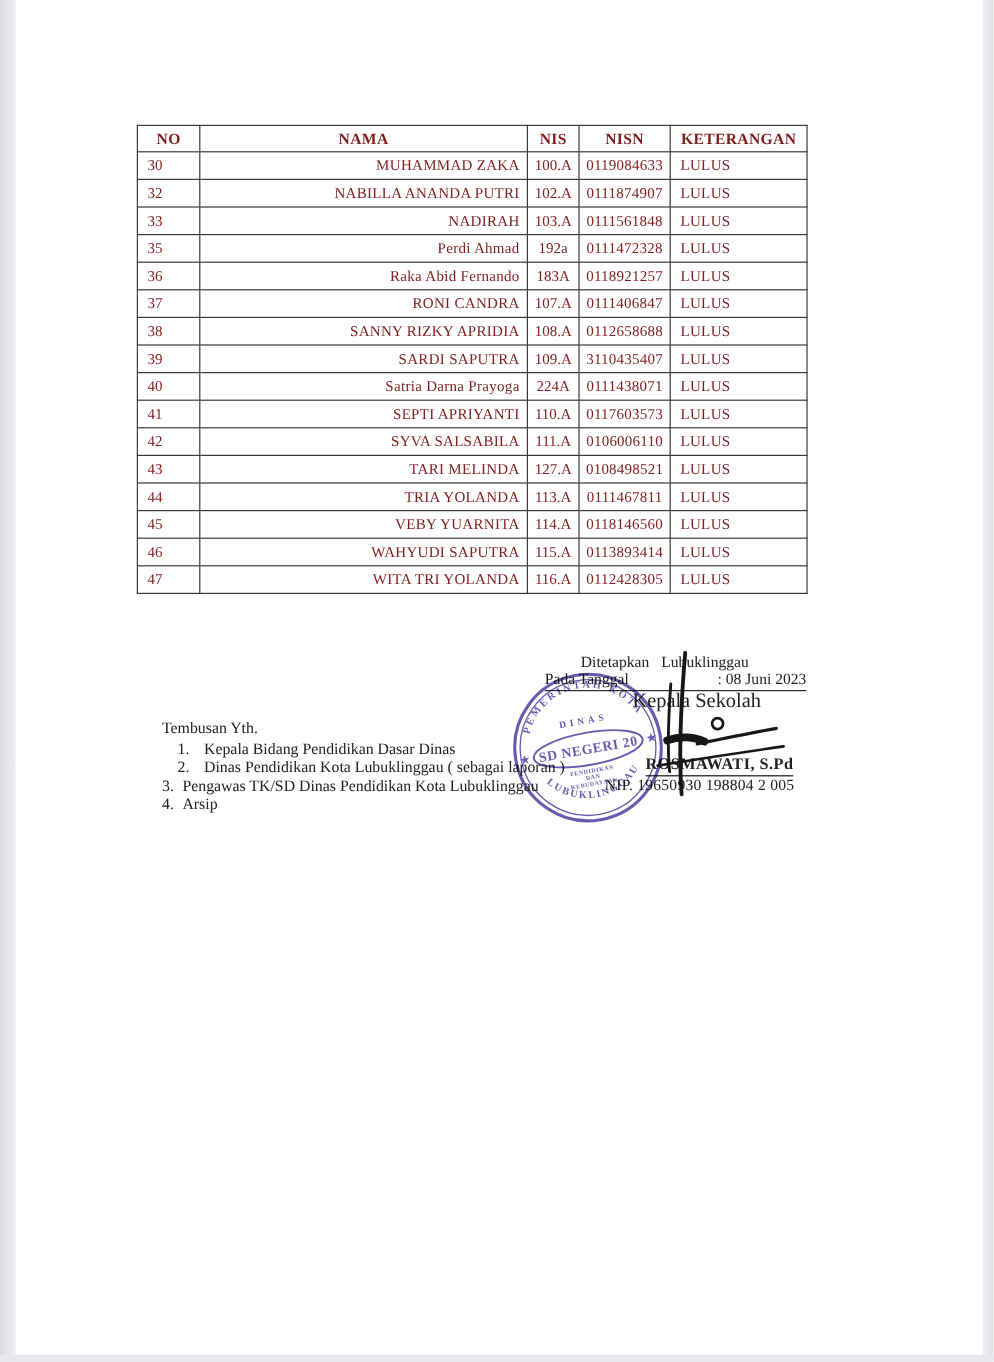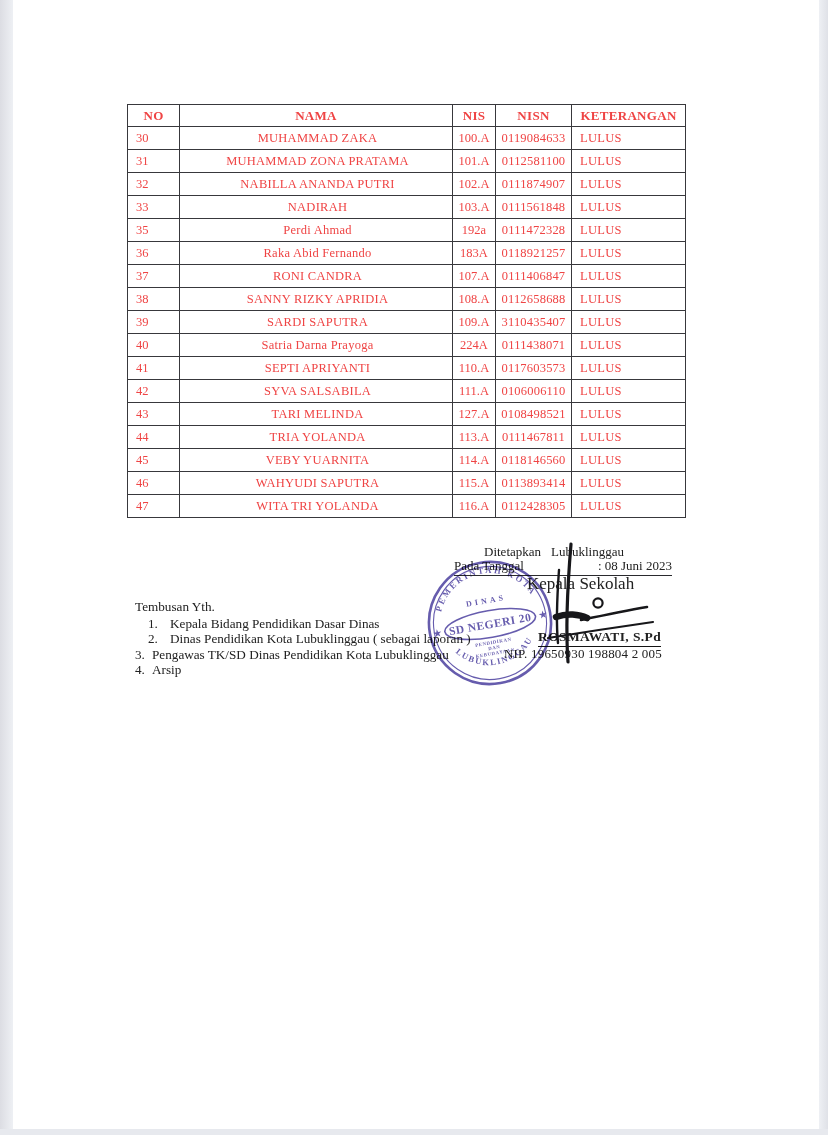--- a/index.html
+++ b/index.html
@@ -14,39 +14,39 @@
   
   .edge-left  { position:absolute; left:0; top:0; width:13px; height:1135px;
                 background:linear-gradient(to right,#dcdde3,#eef0f4); }
   .edge-right { position:absolute; right:0; top:0; width:9px; height:1135px;
                 background:linear-gradient(to left,#dfe1e7,#eef0f4); }
   .edge-bottom{ position:absolute; left:0; bottom:0; width:828px; height:6px;
                 background:#e7e9ee; }
 
   
   table.doc-table {
-    position:absolute; left:127px; top:104px; width:558px;
+    position:absolute; left:114px; top:104px; width:558px;
     border-collapse:collapse; table-layout:fixed;
-    font-size:12.5px; color:#ef4444;
+    font-size:12.5px; color:#7f1d1d;
   }
   .doc-table th, .doc-table td {
     border:1.6px solid #38383c;
     padding:1px 6px;
     overflow:hidden; white-space:nowrap;
   }
   .doc-table thead tr { height:22px; }
   .doc-table tbody tr { height:23px; }
   .doc-table th { font-weight:bold; text-align:center; font-size:13px; letter-spacing:.3px; }
   .col-no  { width:52px; }
   .col-nama{ width:273px; }
   .col-nis { width:43px; }
   .col-nisn{ width:76px; }
   .col-ket { width:114px; }
   td.c-no  { text-align:left; padding-left:8px; }
-  td.c-nama{ text-align:center; padding-left:9px; letter-spacing:.25px; }
+  td.c-nama{ text-align:right; padding-left:9px; letter-spacing:.25px; }
   td.c-nis { text-align:center; padding:1px 2px; }
   td.c-nisn{ text-align:center; padding:1px 2px; letter-spacing:.2px; }
   td.c-ket { text-align:left; padding-left:8px; letter-spacing:.3px; }
 
   
   .sig-line1 { position:absolute; left:484px; top:544px; font-size:13px; }
   .sig-line1 .gap { display:inline-block; width:10px; }
   .sig-line2 { position:absolute; left:454px; top:558px; width:218px;
                font-size:13px; display:flex; justify-content:space-between;
                border-bottom:1.3px solid #2a2a2e; padding-bottom:1px;font-family:Liberation Serif, serif; }
@@ -94,27 +94,20 @@
       <th>NISN</th>
       <th>KETERANGAN</th>
     </tr>
   </thead>
   <tbody>
       <tr>
         <td class="c-no">30</td>
         <td class="c-nama">MUHAMMAD ZAKA</td>
         <td class="c-nis">100.A</td>
         <td class="c-nisn">0119084633</td>
-        <td class="c-ket">LULUS</td>
-      </tr>
-      <tr>
-        <td class="c-no">31</td>
-        <td class="c-nama">MUHAMMAD ZONA PRATAMA</td>
-        <td class="c-nis">101.A</td>
-        <td class="c-nisn">0112581100</td>
         <td class="c-ket">LULUS</td>
       </tr>
       <tr>
         <td class="c-no">32</td>
         <td class="c-nama">NABILLA ANANDA PUTRI</td>
         <td class="c-nis">102.A</td>
         <td class="c-nisn">0111874907</td>
         <td class="c-ket">LULUS</td>
       </tr>
       <tr>

